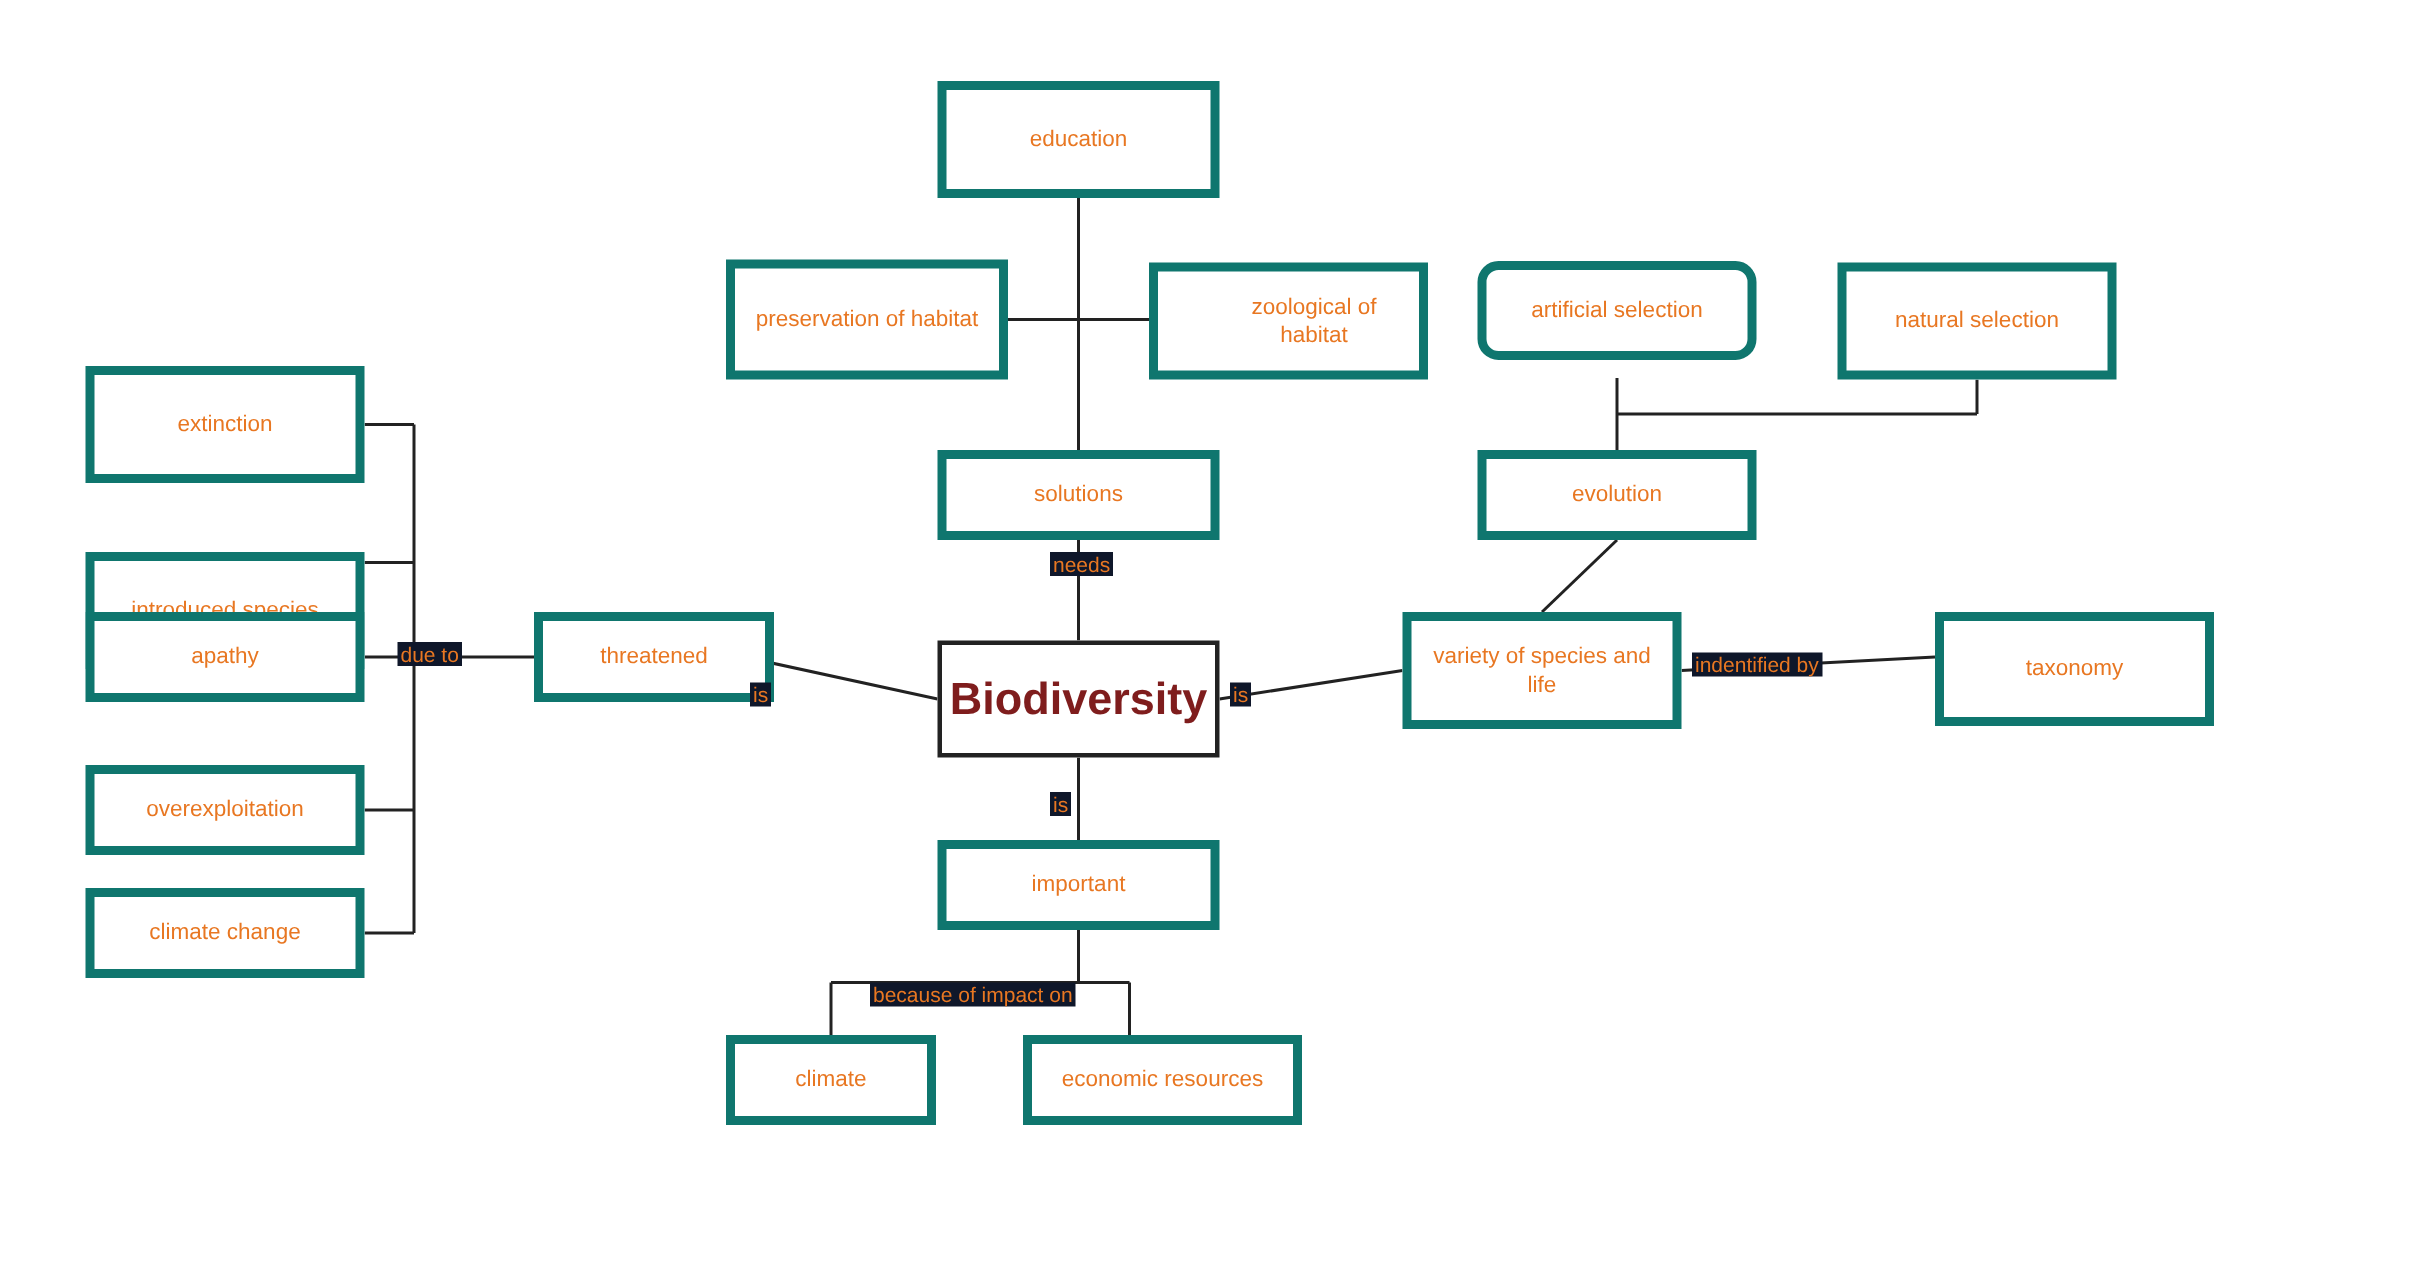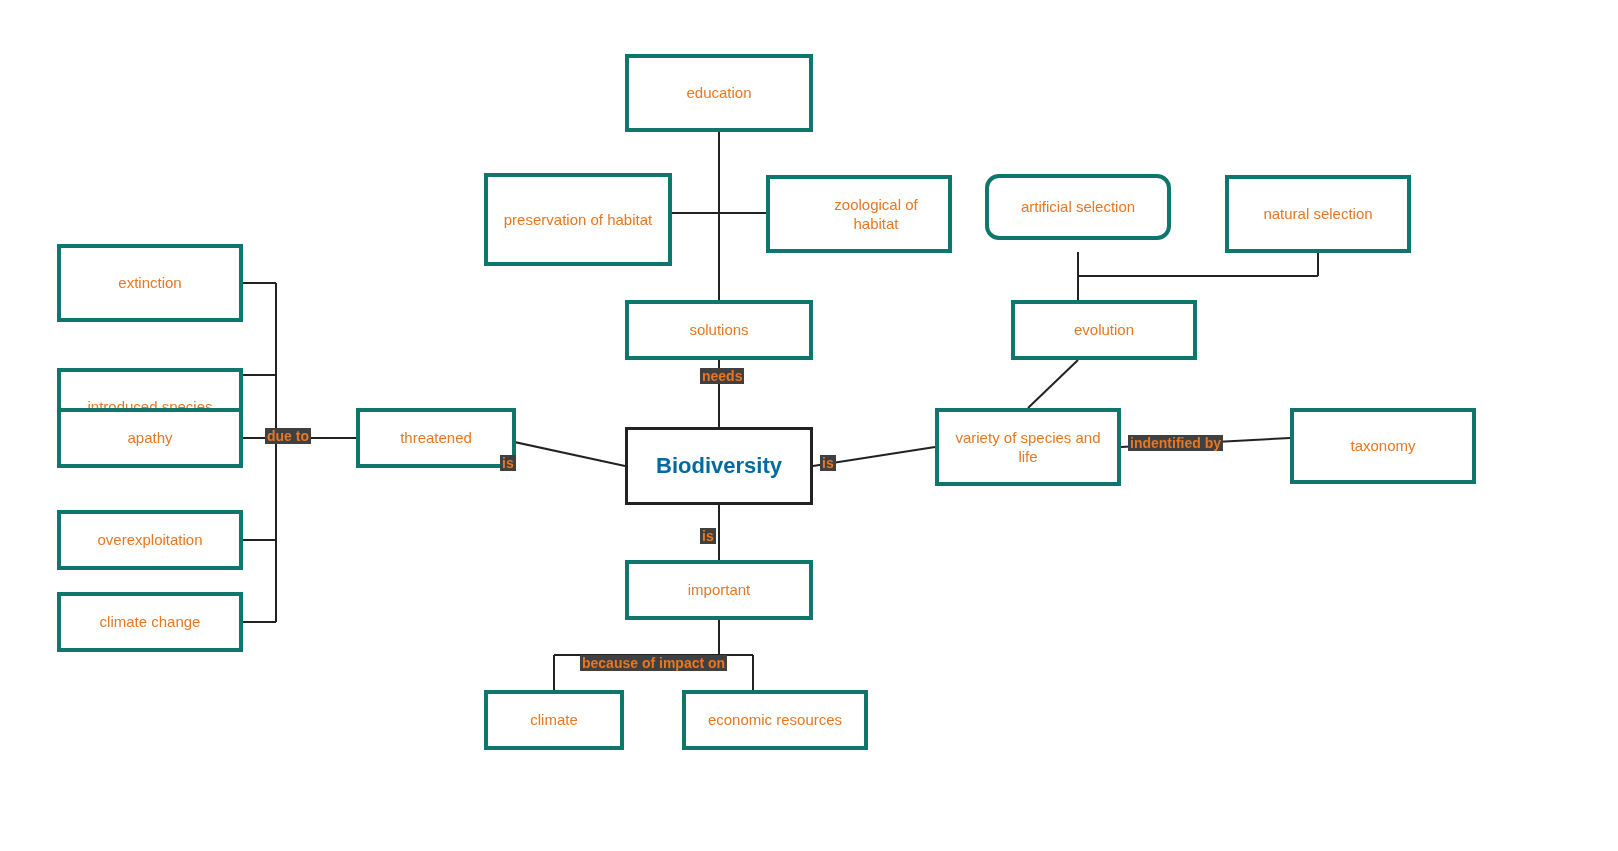--- a/index.html
+++ b/index.html
@@ -15,21 +15,21 @@
     svg.connections {
       position: absolute;
       top: 0; left: 0;
       width: 1618px;
       height: 851px;
       pointer-events: none;
     }
 
     .node {
       position: absolute;
-      border: 4px solid #0f766e;
+      border: 6px solid #0f766e;
       padding: 8px 12px;
       text-align: center;
       display: flex;
       align-items: center;
       justify-content: center;
       background: #fff;
     }
 
     .node span {
       color: #e87722;
@@ -37,32 +37,32 @@
       font-weight: 500;
       line-height: 1.3;
     }
 
     .node.main-node {
       border: 3px solid #222;
       border-width: 3px;
     }
 
     .node.main-node span {
-      font-size: 22px;
+      font-size: 30px;
       font-weight: 900;
-      color: #0369a1;
+      color: #7f1d1d;
     }
 
     .link-label {
       position: absolute;
       color: #e87722;
       font-size: 14px;
-      font-weight: 700;
+      font-weight: 400;
       text-align: center;
-      background: #404040;
+      background: #0f172a;
       padding: 0 2px;
     }
   </style>
 </head>
 <body>
 
 <svg class="connections" id="svg-lines">
     <line x1="719" y1="132" x2="719" y2="213" stroke="#222" stroke-width="2"></line>
     <line x1="672" y1="213" x2="766" y2="213" stroke="#222" stroke-width="2"></line>
     <line x1="719" y1="213" x2="719" y2="300" stroke="#222" stroke-width="2"></line>
@@ -86,41 +86,41 @@
     <line x1="719" y1="620" x2="719" y2="655" stroke="#222" stroke-width="2"></line>
     <line x1="554" y1="655" x2="753" y2="655" stroke="#222" stroke-width="2"></line>
     <line x1="554" y1="655" x2="554" y2="690" stroke="#222" stroke-width="2"></line>
     <line x1="753" y1="655" x2="753" y2="690" stroke="#222" stroke-width="2"></line>
   </svg>
 
 <div class="node" id="node-education" style="left:625px;top:54px;width:188px;height:78px;">
   <span>education</span>
 </div>
 
-<div class="node" id="node-preservation" style="left:484px;top:173px;width:188px;height:93px;">
+<div class="node" id="node-preservation" style="left:484px;top:173px;width:188px;height:80px;">
   <span>preservation of habitat</span>
 </div>
 
 <div class="node" id="node-zoological" style="left:766px;top:175px;width:186px;height:78px;padding-left:46px;">
   <span>zoological of habitat</span>
 </div>
 
 <div class="node" id="node-artificial" style="left:985px;top:174px;width:186px;height:66px;border-radius:14px;">
   <span>artificial selection</span>
 </div>
 
 <div class="node" id="node-natural" style="left:1225px;top:175px;width:186px;height:78px;">
   <span>natural selection</span>
 </div>
 
 <div class="node" id="node-solutions" style="left:625px;top:300px;width:188px;height:60px;">
   <span>solutions</span>
 </div>
 
-<div class="node" id="node-evolution" style="left:985px;top:300px;width:186px;height:60px;margin-left:26px;">
+<div class="node" id="node-evolution" style="left:985px;top:300px;width:186px;height:60px;">
   <span>evolution</span>
 </div>
 
 <div class="node" id="node-threatened" style="left:356px;top:408px;width:160px;height:60px;">
   <span>threatened</span>
 </div>
 
 <div class="node main-node" id="node-biodiversity" style="left:625px;top:427px;width:188px;height:78px;">
   <span>Biodiversity</span>
 </div>

